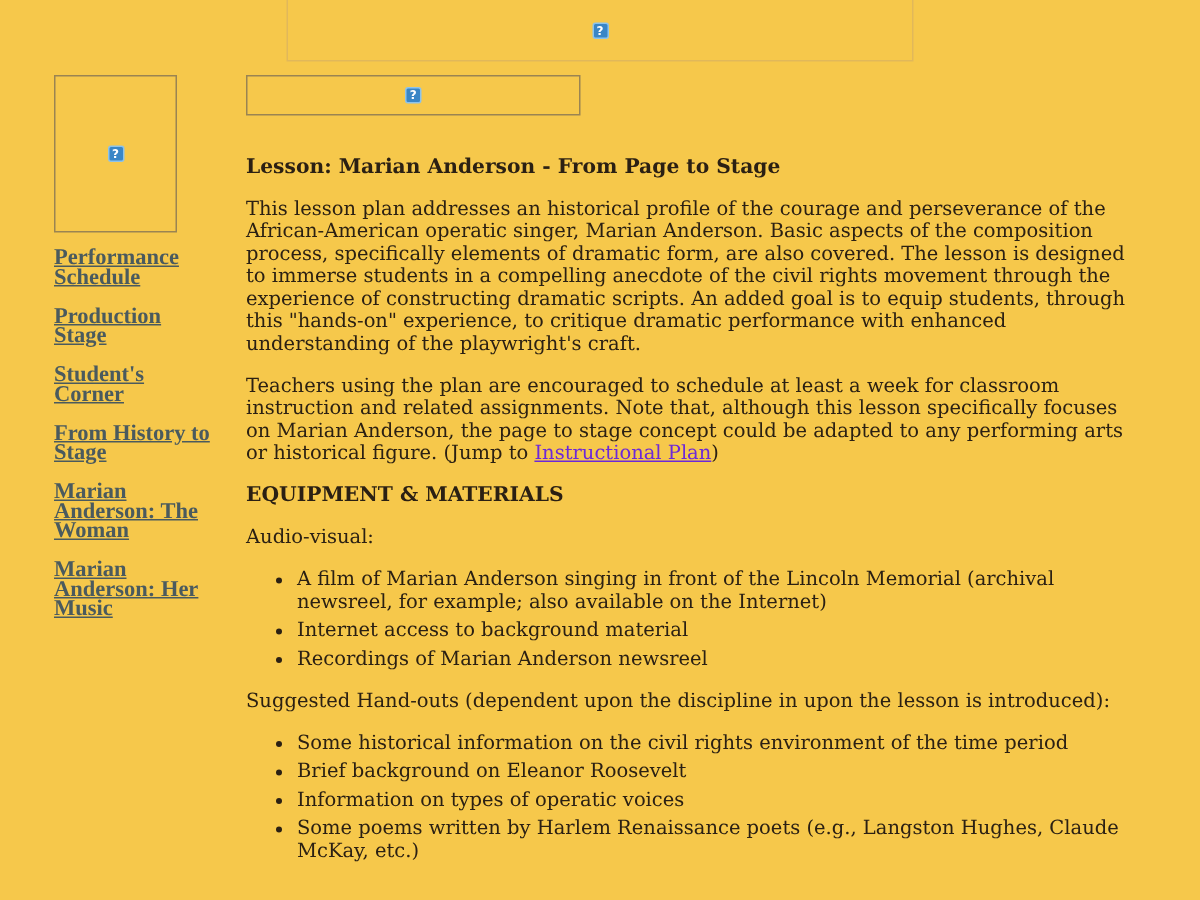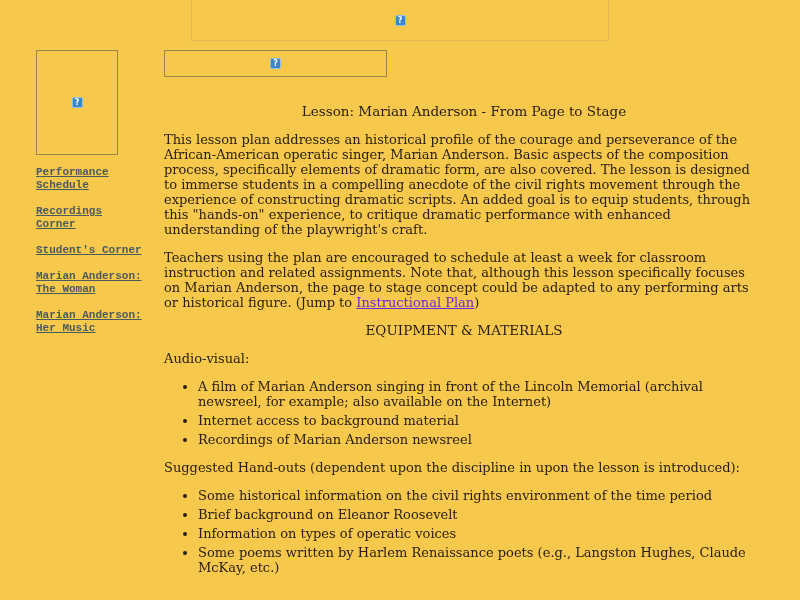--- a/index.html
+++ b/index.html
@@ -58,42 +58,41 @@
       border: 1px solid #9a8452;
     }
     #sidebar {
       position: absolute;
       left: 36px;
       top: 166px;
       width: 110px;
     }
     #sidebar a {
       display: block;
-      font-family: Liberation Mono, monospace;
+      font-family: Liberation Serif, serif;
       font-weight: bold;
-      font-size: 11px;
+      font-size: 15px;
       line-height: 13px;
       color: #4a5a5e;
       text-decoration: underline;
       margin-bottom: 13px;
     }
     #main {
       position: absolute;
       left: 164px;
       top: 104px;
       width: 600px;
       font-size: 13px;
       line-height: 15px;
     }
     #main h3 {
       font-size: 13.5px;
-      font-weight: normal;
+      font-weight: bold;
       margin: 0 0 13px 0;
       line-height: 15px;
-      text-align: center;
     }
     #main p {
       margin: 0 0 13px 0;
     }
     #main a {
       color: #6d28d9;
       text-decoration: underline;
     }
     #main ul {
       margin: 0 0 13px 0;
@@ -113,22 +112,23 @@
 <div class="broken-img" id="side-img">
   <span class="glyph">?</span>
 </div>
 
 <div class="broken-img" id="title-img">
   <span class="glyph">?</span>
 </div>
 
 <nav id="sidebar">
   <a href="#">Performance Schedule</a>
-  <a href="#">Recordings Corner</a>
+  <a href="#">Production Stage</a>
   <a href="#">Student's Corner</a>
+  <a href="#">From History to Stage</a>
   <a href="#">Marian Anderson: The Woman</a>
   <a href="#">Marian Anderson: Her Music</a>
 </nav>
 
 <main id="main">
   <h3>Lesson: Marian Anderson - From Page to Stage</h3>
   <p>This lesson plan addresses an historical profile of the courage and perseverance of the African-American operatic singer, Marian Anderson. Basic aspects of the composition process, specifically elements of dramatic form, are also covered. The lesson is designed to immerse students in a compelling anecdote of the civil rights movement through the experience of constructing dramatic scripts. An added goal is to equip students, through this "hands-on" experience, to critique dramatic performance with enhanced understanding of the playwright's craft.</p>
   <p><span>Teachers using the plan are encouraged to schedule at least a week for classroom instruction and related assignments. Note that, although this lesson specifically focuses on Marian Anderson, the page to stage concept could be adapted to any performing arts or historical figure. (Jump to </span><a href="#">Instructional Plan</a><span>)</span></p>
   <h3>EQUIPMENT &amp; MATERIALS</h3>
   <p>Audio-visual:</p>

